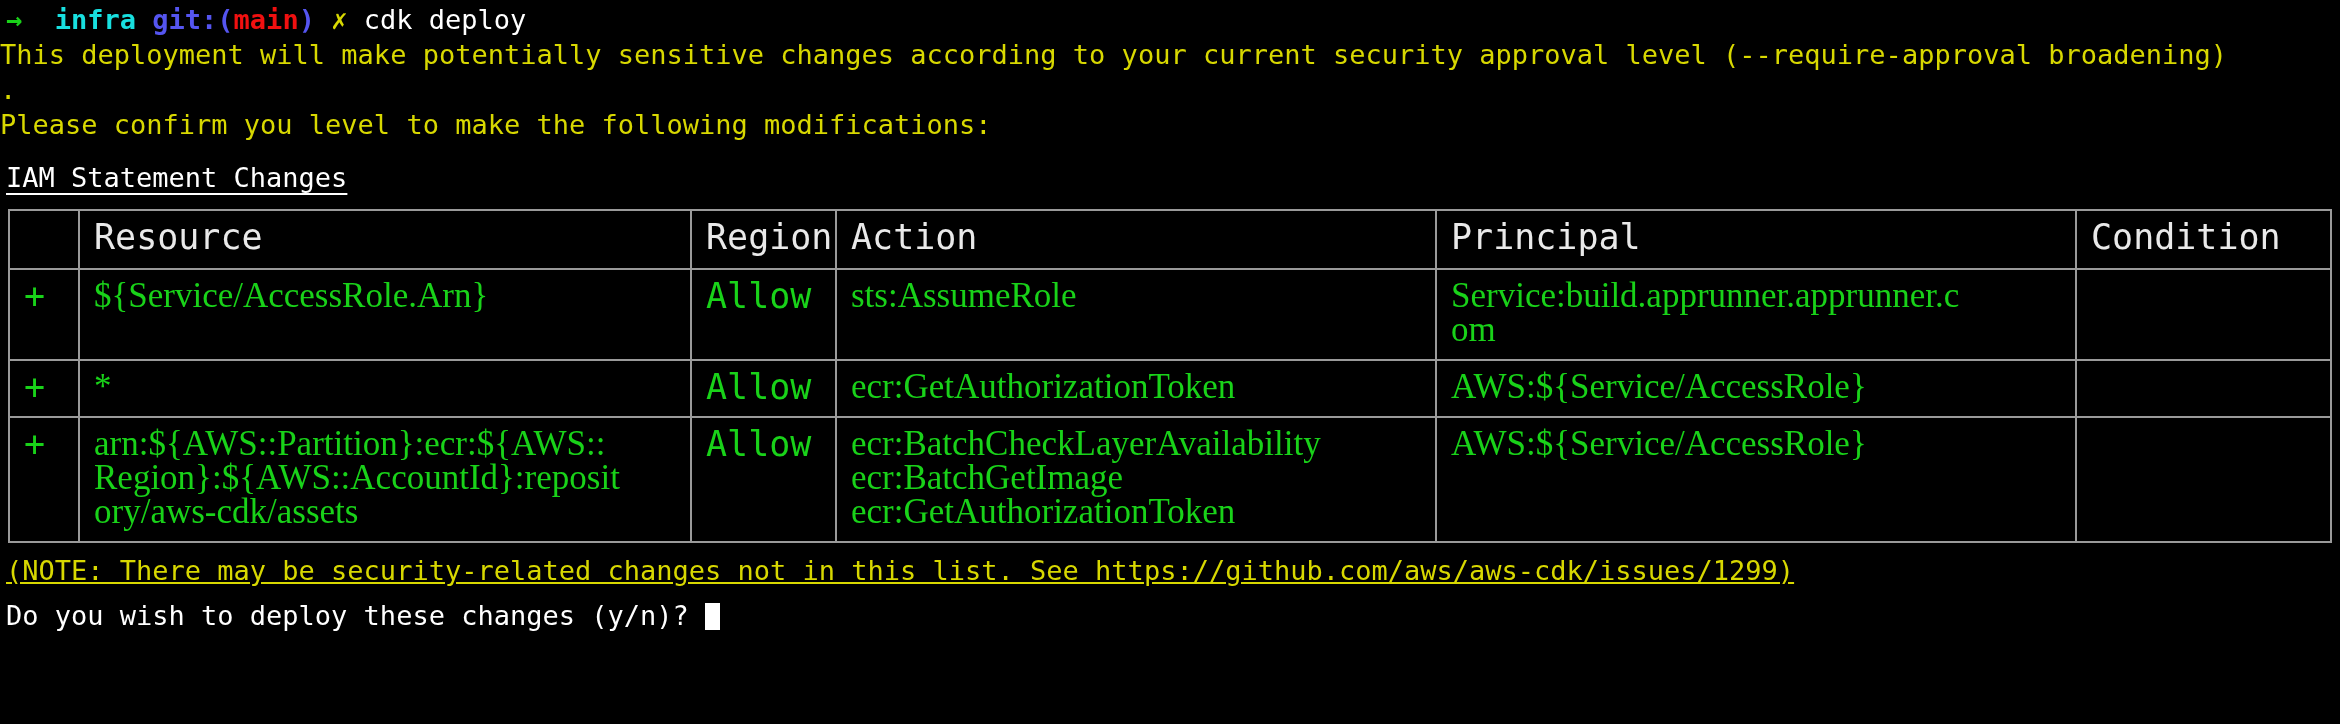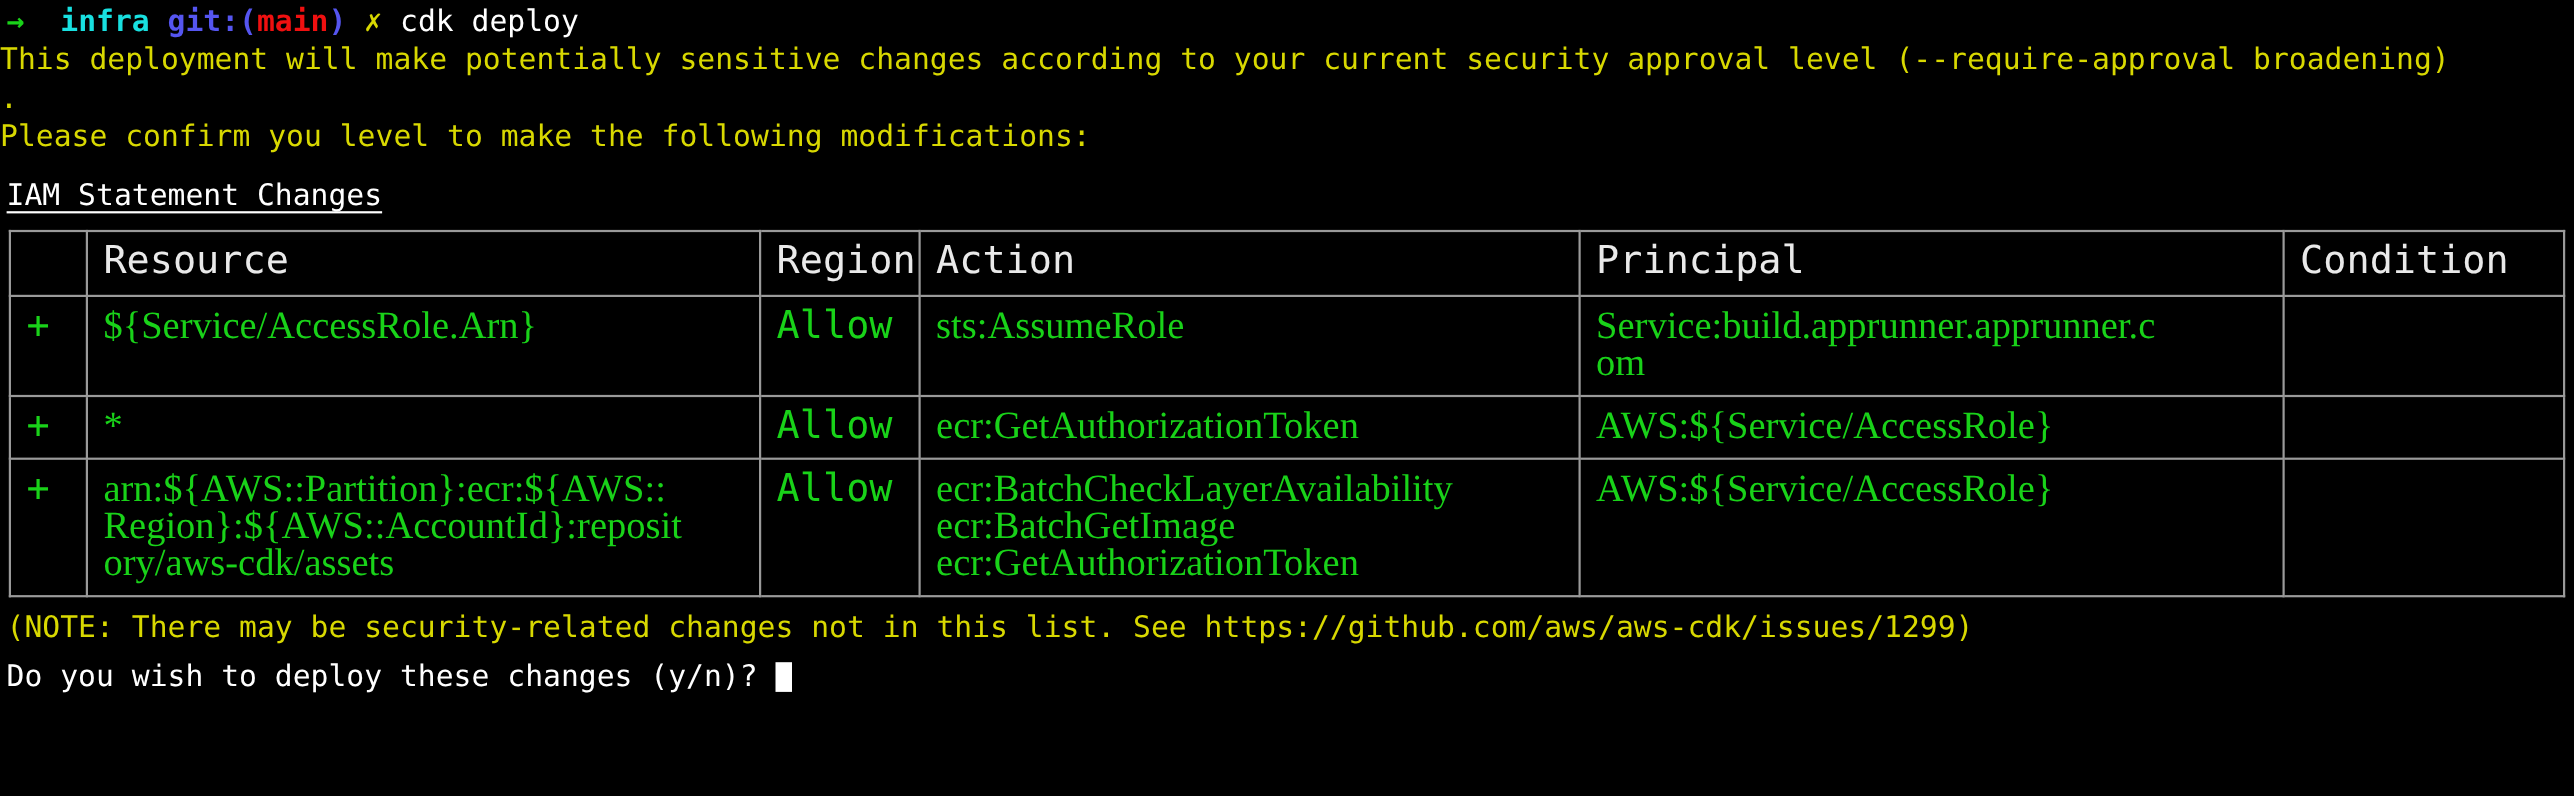--- a/index.html
+++ b/index.html
@@ -77,21 +77,21 @@
   col.c-mark { width: 70px; }
   col.c-res  { width: 612px; }
   col.c-eff  { width: 145px; }
   col.c-act  { width: 600px; }
   col.c-prin { width: 640px; }
   col.c-cond { width: 255px; }
   td.mark { text-align: center; padding-left: 0; padding-right: 0; color: #19d219; }
   .cellwrap { display: block; }
   .cellwrap span { display: block; font-family: Liberation Serif, serif; }
 
-  .note { color: #d8d800; white-space: pre; margin-left: 6px; }
+  .note { color: #d8d800; white-space: pre; margin-left: 6px; text-decoration: underline; }
   .question { color: #ffffff; white-space: pre; margin-left: 6px; }
   .cursor {
     display: inline-block;
     width: 15px;
     height: 27px;
     background: #ffffff;
     vertical-align: -5px;
   }
 </style>
 </head>

